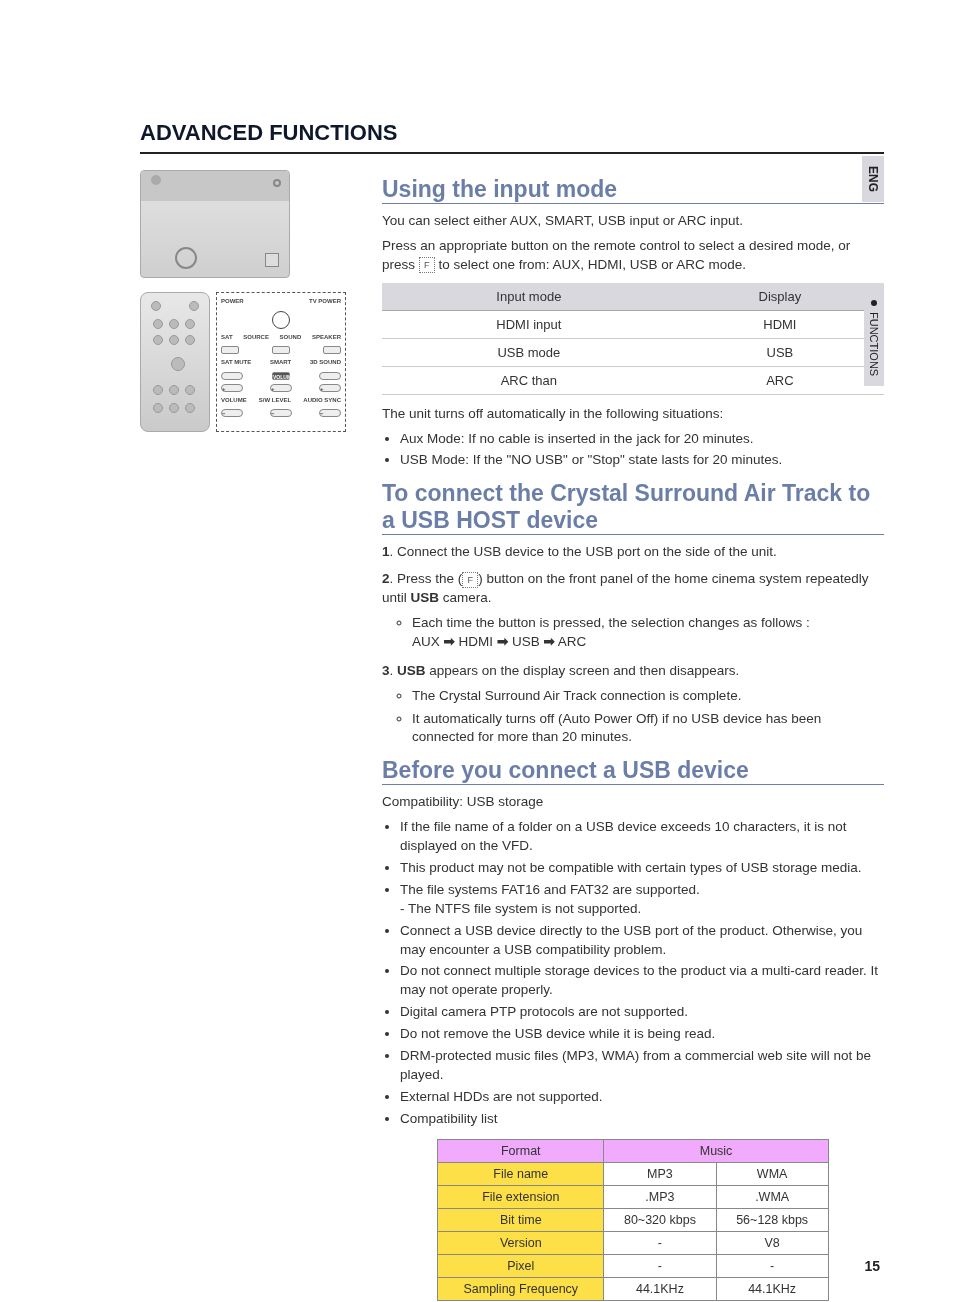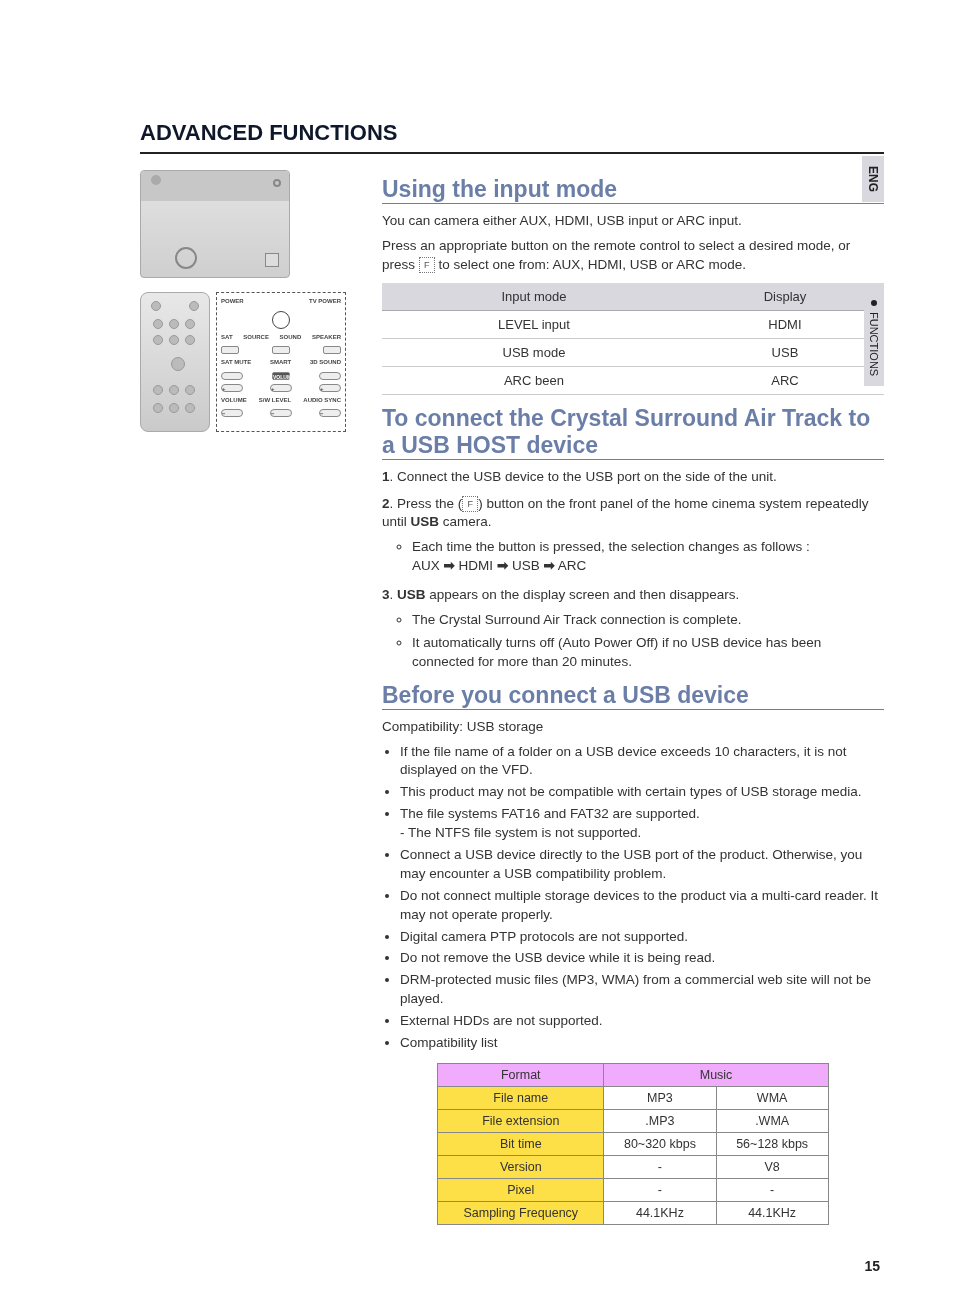--- a/index.html
+++ b/index.html
@@ -162,48 +162,53 @@
             <span class="pill">−</span>
             <span class="pill">−</span>
           </div>
       </div>
     </div>
   </div>
 
   <div class="right-col">
 
     <h2 class="sub">Using the input mode</h2>
-    <p>You can camera either AUX, HDMI, USB input or ARC input.</p>
+    <p>You can select either AUX, SMART, USB input or ARC input.</p>
     <p>
       <span>Press an appropriate button on the remote control to select a desired mode, or press </span><span class="iconph">F</span><span> to select one from: AUX, HDMI, USB or ARC mode.</span>
     </p>
 
     <table class="input-mode">
       <thead>
           <tr>
         <th>Input mode</th>
         <th>Display</th>
       </tr>
         </thead>
       <tbody>
         <tr>
-            <td>LEVEL input</td>
+            <td>HDMI input</td>
             <td>HDMI</td>
           </tr>
         <tr>
             <td>USB mode</td>
             <td>USB</td>
           </tr>
         <tr>
-            <td>ARC been</td>
+            <td>ARC than</td>
             <td>ARC</td>
           </tr>
       </tbody>
     </table>
 
+    <p>The unit turns off automatically in the following situations:</p>
+    <ul class="bullets">
+      <li>Aux Mode: If no cable is inserted in the jack for 20 minutes.</li>
+      <li>USB Mode: If the "NO USB" or "Stop" state lasts for 20 minutes.</li>
+    </ul>
 
     <h2 class="sub">To connect the Crystal Surround Air Track to a USB HOST device</h2>
     <ol class="steps">
       <li>
         <span class="num">1</span><span>. Connect the USB device to the USB port on the side of the unit.</span>
       </li>
       <li>
         <span class="num">2</span><span>. Press the (</span><span class="iconph">F</span><span>) button on the front panel of the home cinema system repeatedly until </span><span class="bold">USB</span><span> camera.</span>
         <ul class="sub bullets">
           <li>

